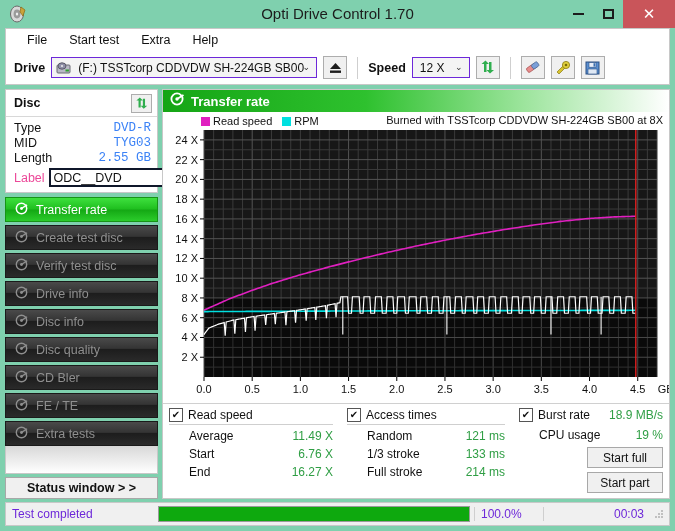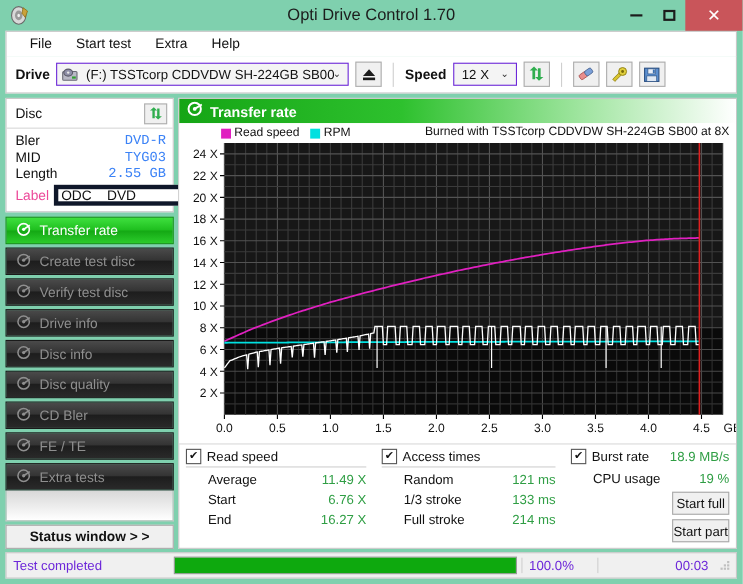--- a/index.html
+++ b/index.html
@@ -71,32 +71,32 @@
   .left{
     width:153px;flex:0 0 153px;display:flex;flex-direction:column;gap:0;
   }
   .disc-panel{
     background:#fff;border:1px solid #c8c8c8;
   }
   .disc-head{
     display:flex;align-items:center;justify-content:space-between;
     padding:3px 5px 3px 8px;border-bottom:1px solid #d8d8d8;height:20px;
   }
-  .disc-head .t{font-size:12.5px;font-weight:normal;color:#111;}
+  .disc-head .t{font-size:12.5px;font-weight:bold;color:#111;}
   .mini-btn{
     width:21px;height:19px;border:1px solid #adadad;background:#f0f0f0;
     display:flex;align-items:center;justify-content:center;box-sizing:border-box;
   }
   .disc-rows{padding:4px 6px 5px 8px;}
   .disc-row{display:flex;justify-content:space-between;font-size:12.5px;line-height:15px;color:#111;}
   .disc-row .v{color:#3b82f6;font-family:Liberation Mono, monospace;}
   .label-row{display:flex;align-items:center;gap:4px;margin-top:2px;}
   .label-row .k{font-size:12.5px;color:#ec4899;}
   .label-input{
-    flex:1;height:19px;border:4px solid #0f172a;background:#fff;
+    flex:1;height:19px;border:2px solid #0f172a;background:#fff;
     font-size:12.5px;color:#111;padding:0 3px;box-sizing:border-box;line-height:17px;
   }
   .nav{margin-top:4px;display:flex;flex-direction:column;gap:3px;}
   .nav-item{
     height:25px;display:flex;align-items:center;gap:8px;padding-left:9px;
     font-size:12.5px;border:1px solid #1a1a1a;box-sizing:border-box;
     background:linear-gradient(180deg,#4a4a4a 0%,#343434 45%,#1d1d1d 50%,#2a2a2a 100%);
     color:#8f8f8f;
   }
   .nav-item.active{
@@ -141,21 +141,21 @@
     display:flex;align-items:center;justify-content:center;font-size:10px;color:#111;line-height:10px;
   }
   .chk-lbl{font-size:12px;color:#111;}
   .srow{display:flex;justify-content:space-between;font-size:12px;line-height:18px;color:#111;margin-right:14px;margin-left:20px;}
   .srow .v{color:#2f9e44;}
   .c3 .chk-row{border-bottom:none;margin-right:0;justify-content:flex-start;}
   .c3 .burst-val{margin-left:auto;color:#2f9e44;font-size:12px;}
   .c3 .srow{margin-right:0;}
   .act-btns{display:flex;flex-direction:column;gap:4px;align-items:flex-end;margin-top:3px;}
   .act-btn{
-    width:52px;height:21px;border:1px solid #a8a8a8;background:#f0f0f0;
+    width:76px;height:21px;border:1px solid #a8a8a8;background:#f0f0f0;
     display:flex;align-items:center;justify-content:center;font-size:12px;color:#111;
     box-sizing:border-box;
   }
   
   .statusbar{
     flex:0 0 22px;margin:3px 5px 5px 5px;background:#f0f0f0;border:1px solid #c8c8c8;
     display:flex;align-items:center;font-size:12px;color:#6d28d9;
   }
   .sb-text{padding-left:6px;width:146px;}
   .sb-prog{
@@ -268,21 +268,21 @@
           <span class="t">Disc</span>
           <div class="mini-btn">
             <svg width="14" height="13" viewBox="0 0 16 15">
               <path d="M4 12 L4 4 L1.5 4 L5.5 0.5 L9 4 L6.5 4 L6.5 12 Z" fill="#2fae4e"></path>
               <path d="M11.5 2 L11.5 10 L14 10 L10 13.5 L6.5 10 L9 10 L9 2 Z" fill="#2fae4e"></path>
             </svg>
           </div>
         </div>
         <div class="disc-rows">
           <div class="disc-row">
-            <span class="k">Bler</span>
+            <span class="k">Type</span>
             <span class="v">DVD-R</span>
           </div>
           <div class="disc-row">
             <span class="k">MID</span>
             <span class="v">TYG03</span>
           </div>
           <div class="disc-row">
             <span class="k">Length</span>
             <span class="v">2.55 GB</span>
           </div>

